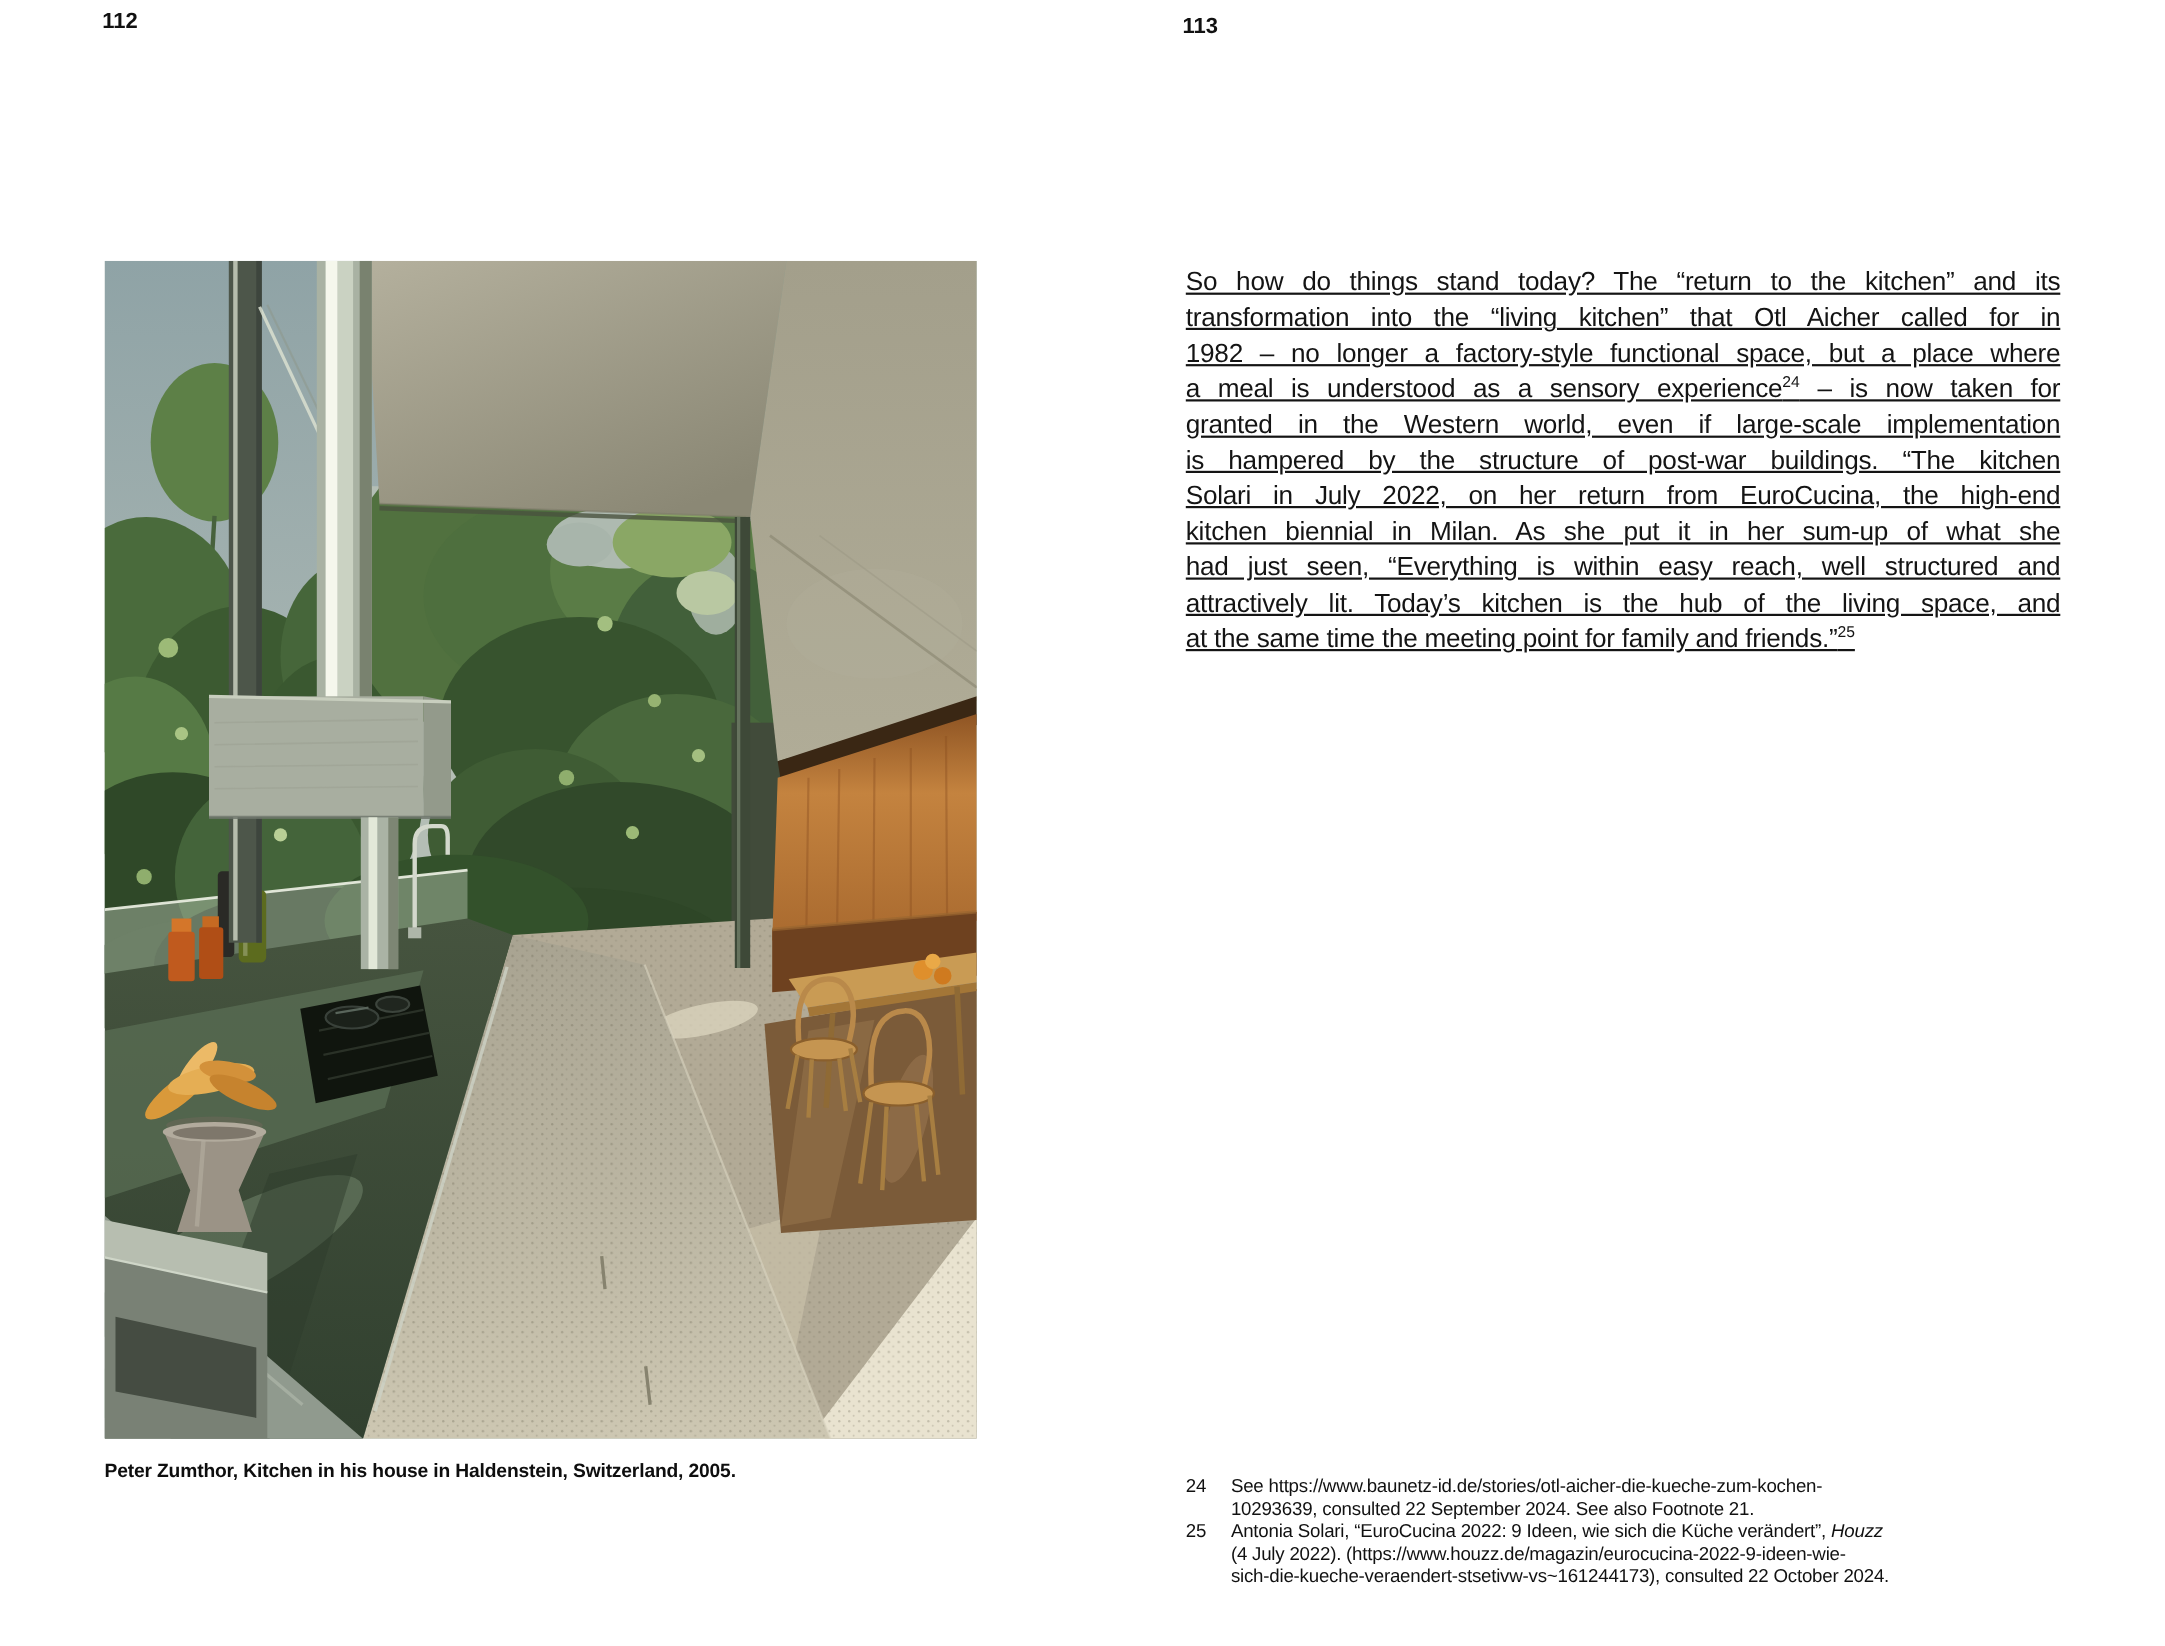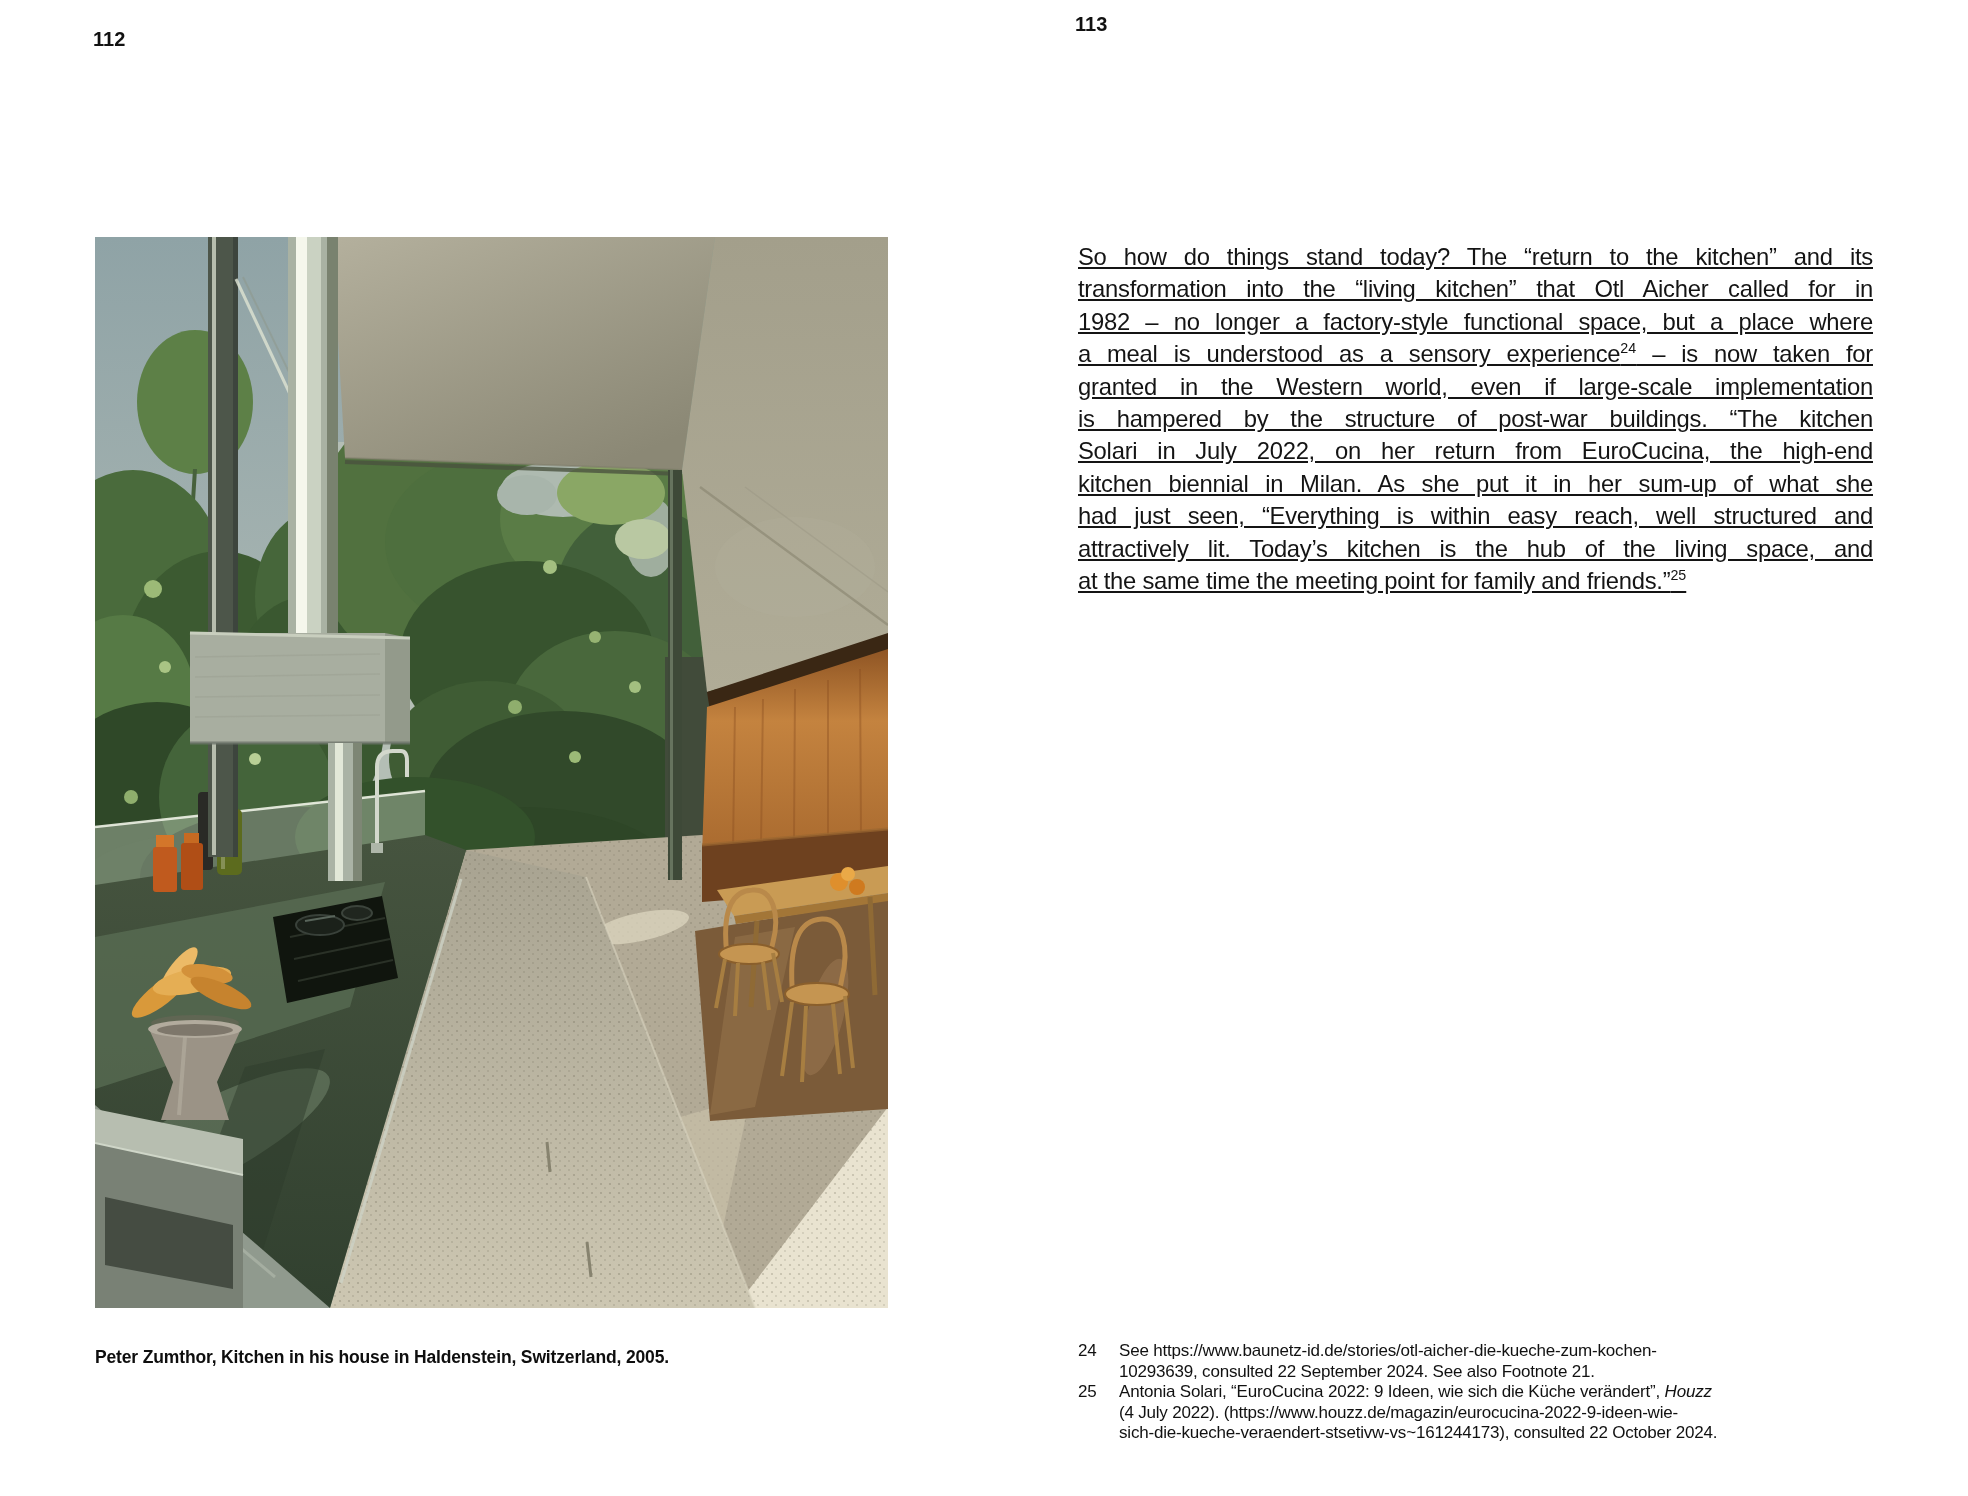--- a/index.html
+++ b/index.html
@@ -1,25 +1,25 @@
 <!DOCTYPE html>
 <html><head>
 <meta charset="utf-8">
 <style>
   html,body{margin:0;padding:0;background:#ffffff;}
   body{width:1968px;height:1496px;position:relative;overflow:hidden;
        font-family:"Liberation Sans", sans-serif;color:#161616;}
   .abs{position:absolute;}
   .pagenum{font-size:20px;font-weight:700;letter-spacing:0;color:#111;}
-  #pn-left{left:93px;top:8px;margin-top:20px;}
+  #pn-left{left:93px;top:8px;}
   #pn-right{left:1075px;top:13px;}
   #photo-frame{left:95px;top:237px;width:793px;height:1071px;overflow:hidden;}
   #photo-frame svg{display:block;}
   #caption{left:95px;top:1326px;width:793px;font-size:17.5px;font-weight:700;
-           letter-spacing:-0.15px;line-height:22px;color:#0e0e0e;margin-top:20px;}
+           letter-spacing:-0.15px;line-height:22px;color:#0e0e0e;}
   #para{left:1078px;top:241px;width:795px;font-size:23.8px;line-height:32.4px;
         letter-spacing:-0.25px;color:#141414;text-decoration:underline;}
   .jl{text-align:justify;text-align-last:justify;height:32.4px;}
   .jl.last{text-align:center;text-align-last:left;}
   .jl sup{font-size:0.60em;vertical-align:super;line-height:0;letter-spacing:0;}
   #footnotes{left:1078px;top:1341px;width:800px;font-size:17px;line-height:20.6px;
              letter-spacing:-0.2px;color:#111;}
   .fn{display:flex;align-items:flex-start;}
   .fn-num{width:41px;flex:0 0 41px;}
   .fn-line{white-space:nowrap;}

